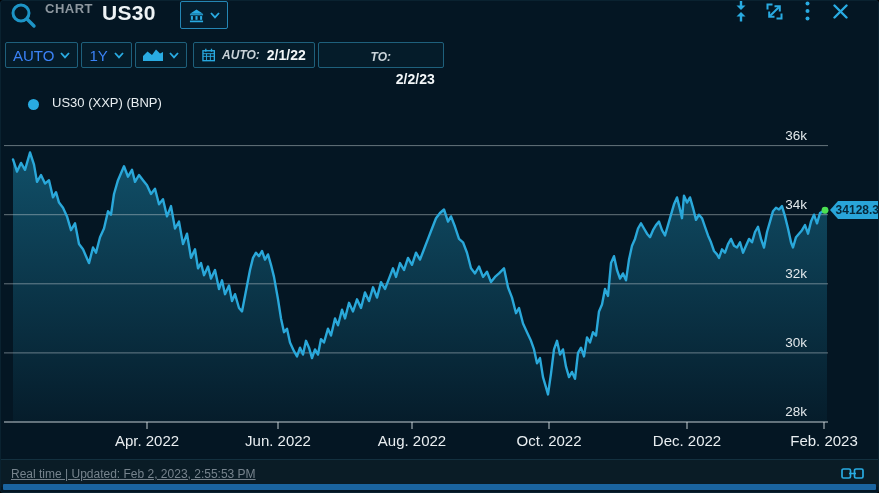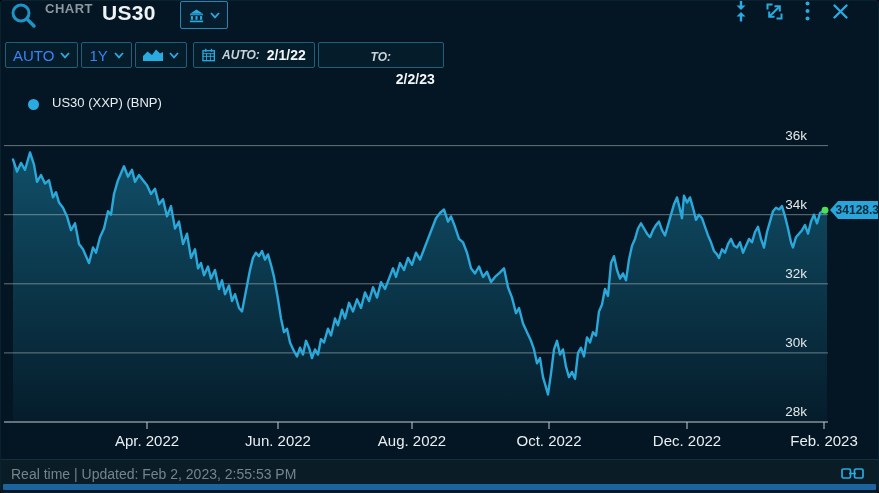--- a/index.html
+++ b/index.html
@@ -37,21 +37,21 @@
   .legend-dot{width:11px;height:11px;border-radius:50%;background:#29abe2;}
   .legend-label{font-size:13px;color:#e8eef1;}
   
   .chart-svg{position:absolute;top:0;left:0;}
   .price-tag{position:absolute;left:829px;width:49px;height:18px;line-height:18px;
     background:#29a5d9;color:#06283a;font-size:12px;font-weight:bold;text-align:right;padding-right:3px;
     clip-path:polygon(8px 0, 100% 0, 100% 100%, 8px 100%, 0 50%);}
   
   .statusbar{position:absolute;left:0;right:0;top:458px;height:27px;background:#0a1c26;
     border-top:1px solid #13303f;display:flex;align-items:center;}
-  .status-text{margin-left:10px;font-size:14px;color:#76838d;}
+  .status-text{margin-left:10px;font-size:12px;color:#76838d;text-decoration:underline;}
   .link-btn{margin-left:auto;margin-right:14px;cursor:pointer;display:flex;align-items:center;}
   .bottombar{position:absolute;left:2px;right:2px;bottom:2px;height:6px;background:#1a64a0;border-radius:1px;}
   svg{display:block;}
 </style>
 </head>
 <body>
 
 <div class="window">
 
   <div class="header">

